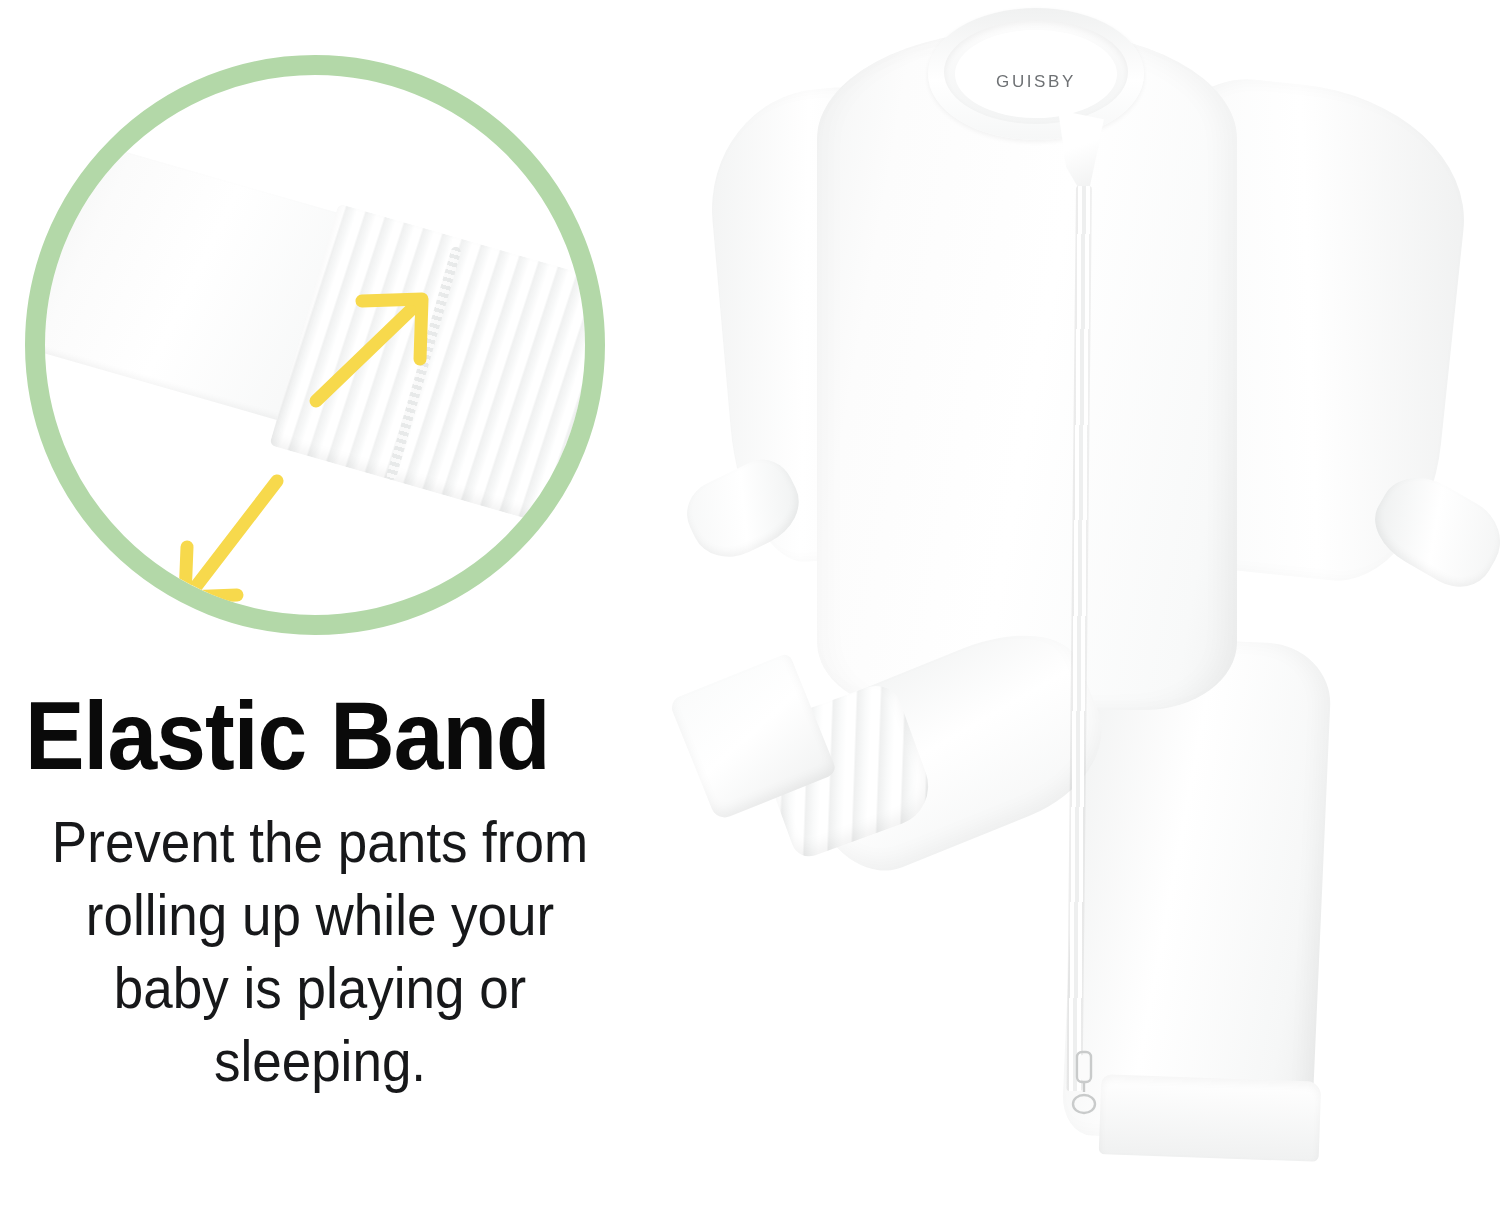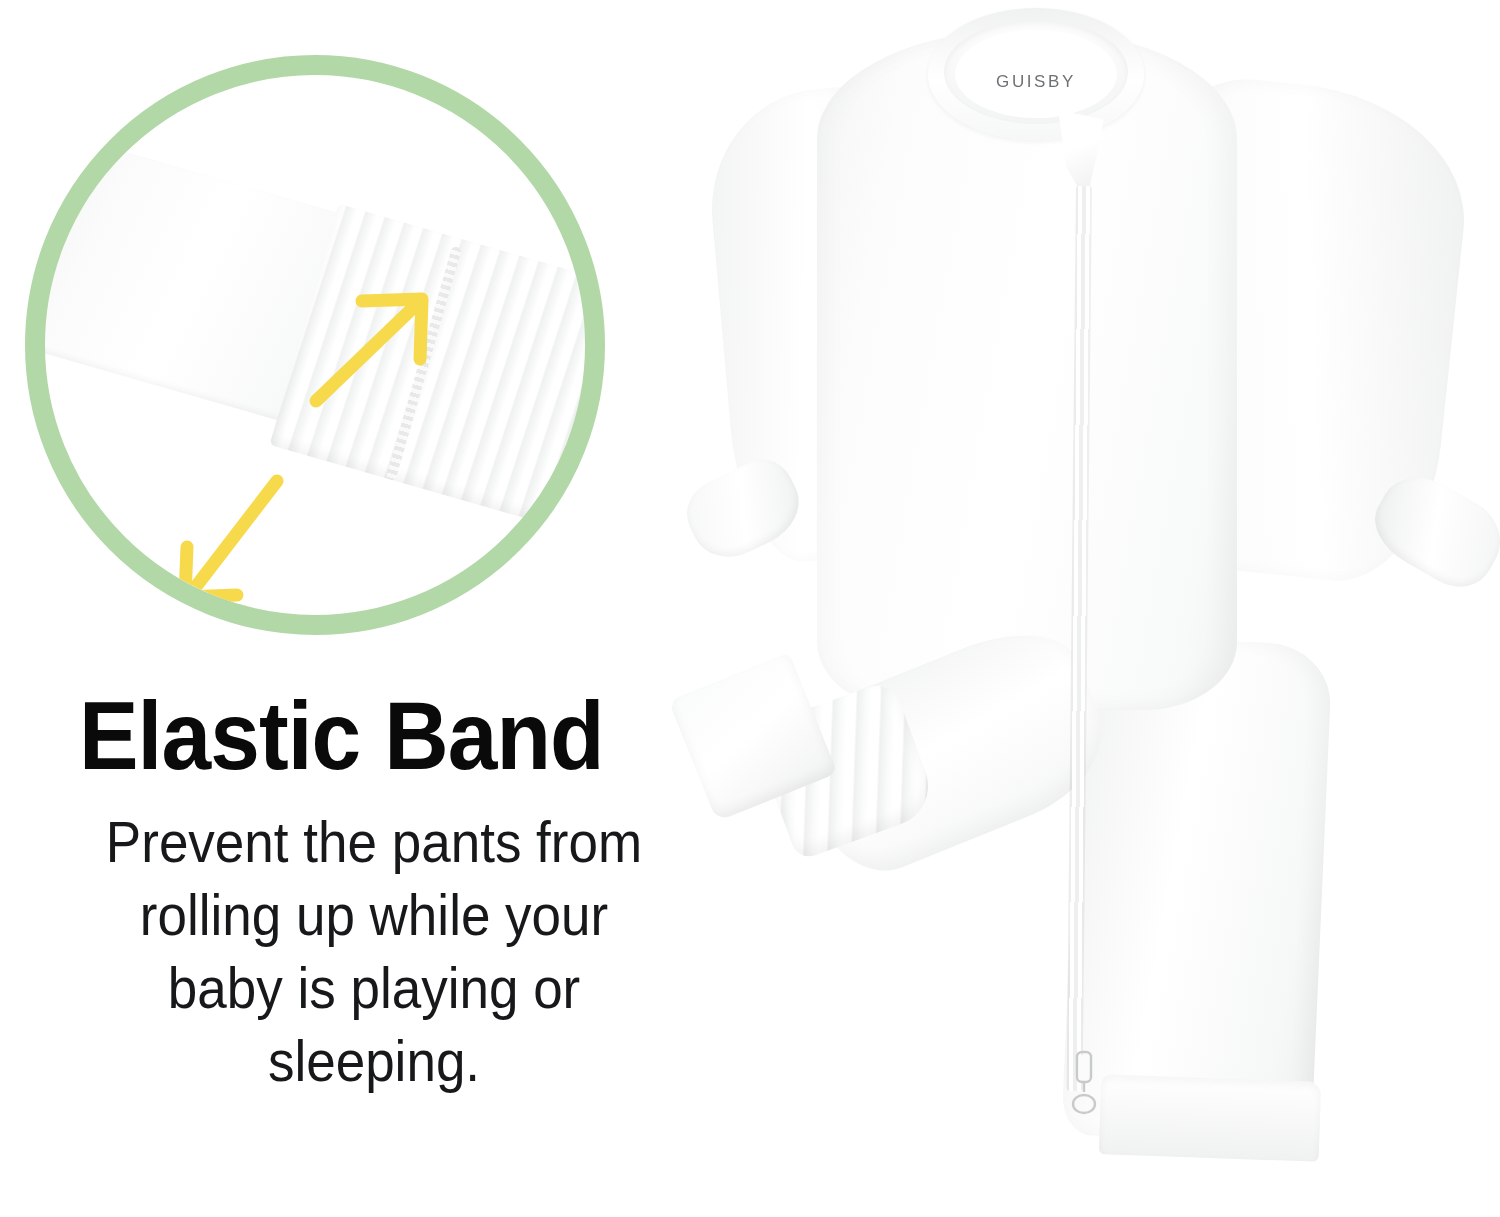--- a/index.html
+++ b/index.html
@@ -132,24 +132,23 @@
     position: absolute;
     z-index: 6;
     overflow: visible;
   }
   #arrow-up   { left: 255px; top: 210px; width: 140px; height: 130px; }
   #arrow-down { left: 120px; top: 390px; width: 130px; height: 150px; }
 
   
   #text-block {
     position: absolute;
-    left: 16px;
+    left: 0;
     top: 692px;
     width: 640px;
-    padding-left: 38px;
   }
   #feature-heading {
     margin: 0 0 26px 25px;
     font-size: 96px;
     line-height: 0.92;
     font-weight: 700;
     letter-spacing: -1px;
     color: #0a0a0a;
     font-family: "Liberation Sans Narrow", "Liberation Sans", "DejaVu Sans", sans-serif;
     transform: scaleX(0.93);

